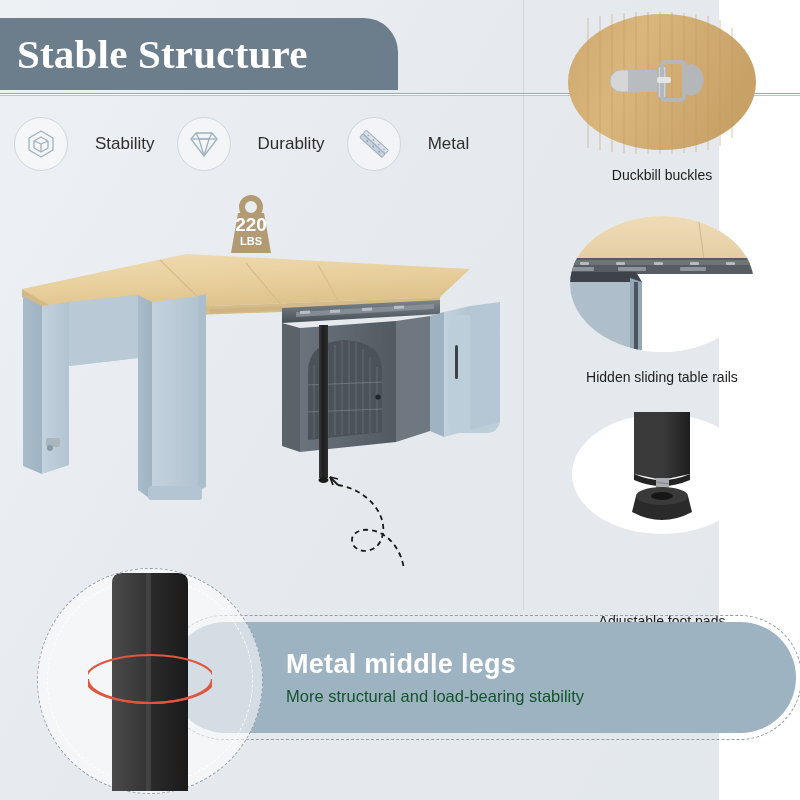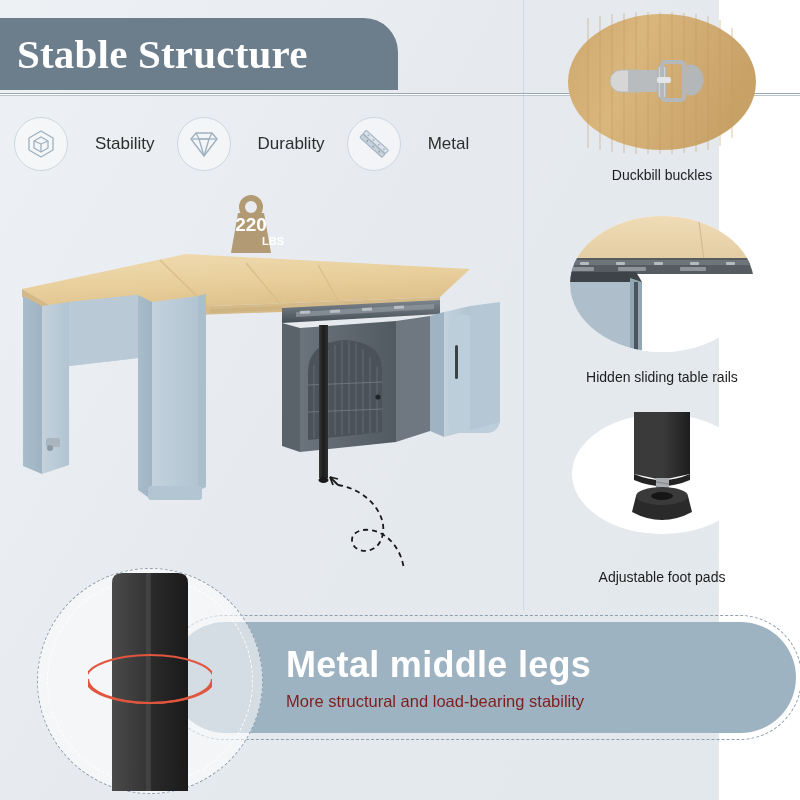--- a/index.html
+++ b/index.html
@@ -68,21 +68,21 @@
     position: absolute; left: 218px; top: 5px;
     width: 66px; height: 62px;
   }
   #weight-badge .wb-num {
     position: absolute; left: 0; top: 20px; width: 100%;
     text-align: center; color: #ffffff;
     font-size: 19px; font-weight: bold; line-height: 1;
   }
   #weight-badge .wb-unit {
     position: absolute; left: 0; top: 41px; width: 100%;
-    text-align: right; color: #ffffff;
+    text-align: center; color: #ffffff;
     font-size: 11px; font-weight: bold; line-height: 1;
   }
 
   
   #right-panel {
     position: absolute; left: 524px; top: 0;
     width: 276px; height: 610px;
   }
   #panel-divider {
     position: absolute; left: 523px; top: 0;
@@ -117,25 +117,25 @@
   }
   #bottom-banner {
     position: absolute; left: 170px; top: 67px;
     width: 626px; height: 111px;
     background: #9eb3c2;
     border-radius: 56px;
     display: flex; flex-direction: column; justify-content: center;
     padding-left: 116px;
   }
   #bottom-title {
-    color: #ffffff; font-size: 36px; font-weight: bold;
+    color: #ffffff; font-size: 27px; font-weight: bold;
     line-height: 1.15; letter-spacing: 0.3px;
   }
   #bottom-subtitle {
-    color: #7f1d1d; font-size: 16.5px;
+    color: #14532d; font-size: 16.5px;
     margin-top: 6px; line-height: 1.15;
   }
   #leg-circle {
     position: absolute; left: 37px; top: 13px;
     width: 226px; height: 226px; border-radius: 50%;
     border: 1.8px dashed #8f9eab;
     background: rgba(255,255,255,0.55);
   }
   #leg-circle-inner {
     position: absolute; left: 47px; top: 23px;
@@ -412,21 +412,21 @@
             <polygon points="0,62 78,62 84,72 0,72" fill="#3d4349"></polygon>
             <polygon points="72,68 84,72 84,152 72,152" fill="#93a6b4"></polygon>
             <rect x="76" y="72" width="4" height="80" fill="#39404a" opacity="0.8"></rect>
             <rect x="84" y="64" width="124" height="88" fill="#ffffff"></rect>
           </g>
         </svg>
       </div>
       <div class="card-caption" style="margin-top:8px;">Hidden sliding table rails</div>
     </div>
 
-    <div class="panel-card" style="top:412px;">
+    <div class="panel-card" style="top:412px;gap:44px;">
       <div class="card-media" style="width:208px;height:152px;">
         <svg width="208" height="152" viewBox="0 0 208 152">
           <defs>
             <linearGradient id="legFace" x1="0" y1="0" x2="1" y2="0">
               <stop offset="0%" stop-color="#3b3b3b"></stop>
               <stop offset="60%" stop-color="#2a2a2a"></stop>
               <stop offset="100%" stop-color="#1d1d1d"></stop>
             </linearGradient>
           </defs>
           <ellipse cx="104" cy="62" rx="90" ry="60" fill="#ffffff"></ellipse>

